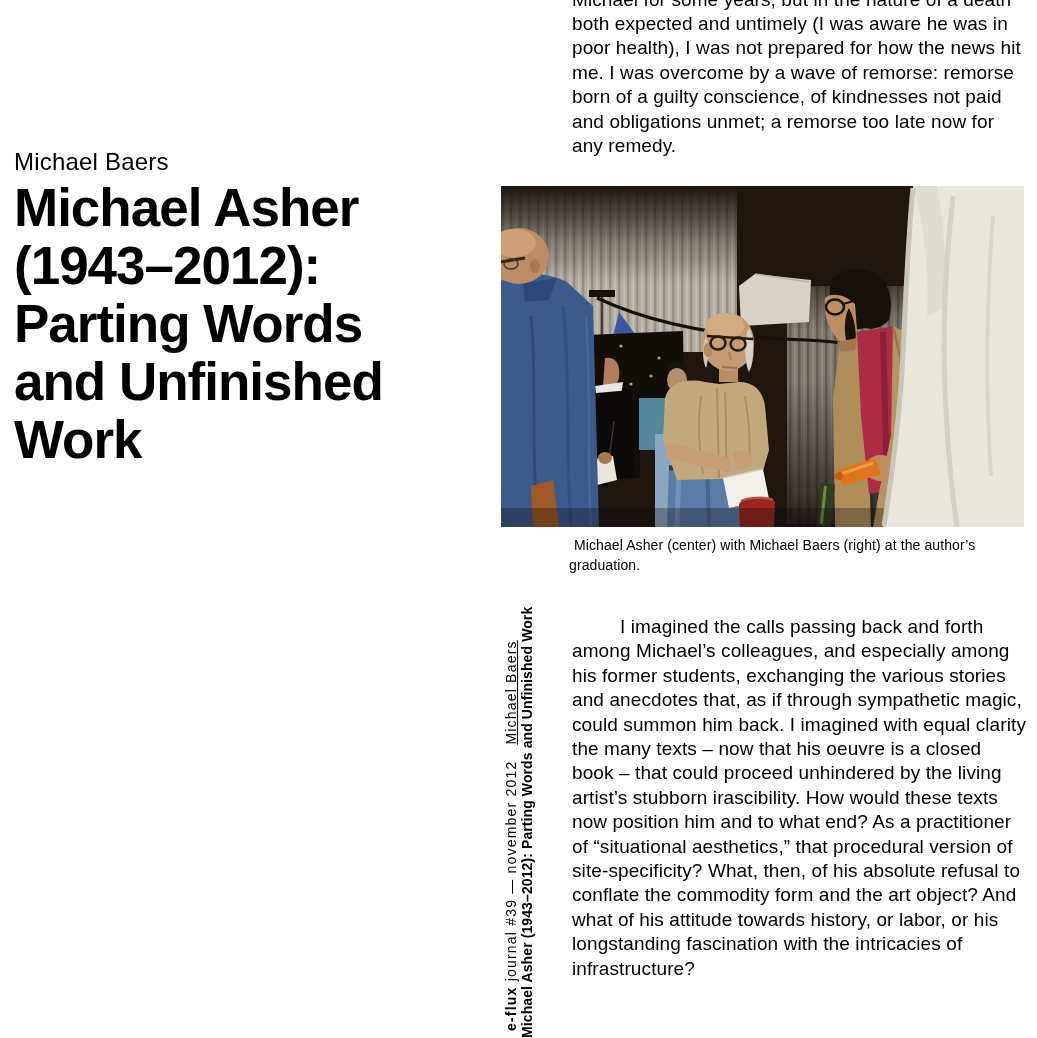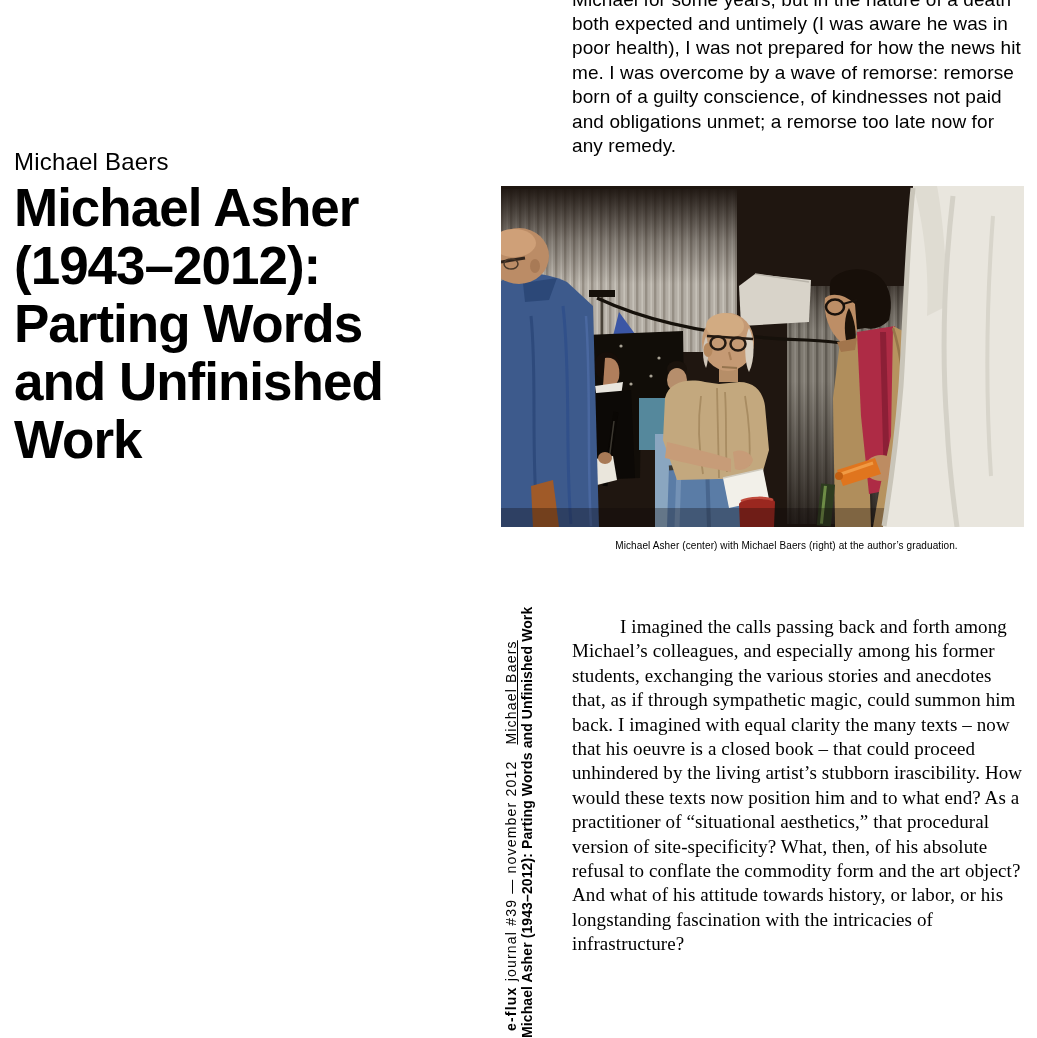--- a/index.html
+++ b/index.html
@@ -32,42 +32,41 @@
   
   .col-right {
     position: absolute;
     left: 572px;
     width: 454px;
     font-size: 19px;
     line-height: 24.4px;
     letter-spacing: 0.1px;
   }
   .para-top { top: -12.5px; }
-  .body-main { top: 615px; font-family: Liberation Serif, serif; }
+  .body-main { top: 615px; }
   .body-main p { text-indent: 48px; }
   
   .photo-fig {
     position: absolute;
     left: 501px;
     top: 186px;
     width: 523px;
     height: 341px;
     overflow: hidden;
     background: #1f1610;
   }
   .photo-caption {
     position: absolute;
     left: 569px;
     top: 536px;
     width: 430px;
-    font-size: 10px;
+    font-size: 14px;
     line-height: 19.5px;
     text-indent: 5px;
     letter-spacing: 0.1px;
-    text-align: center;
   }
   
   .vert {
     position: absolute;
     transform: rotate(-90deg);
     transform-origin: 0 0;
     white-space: nowrap;
     font-size: 14px;
     line-height: 16px;
   }

